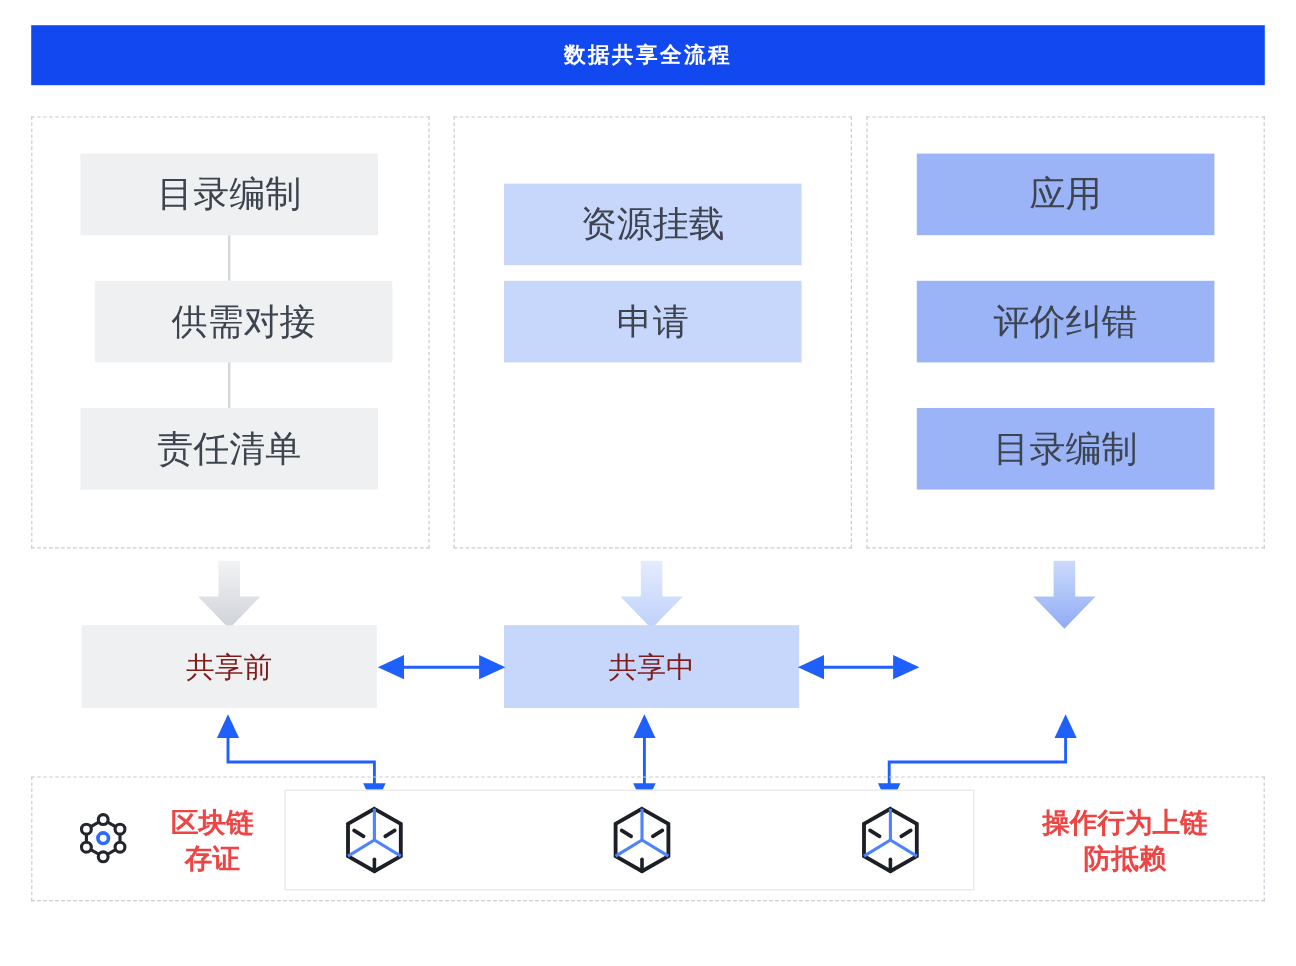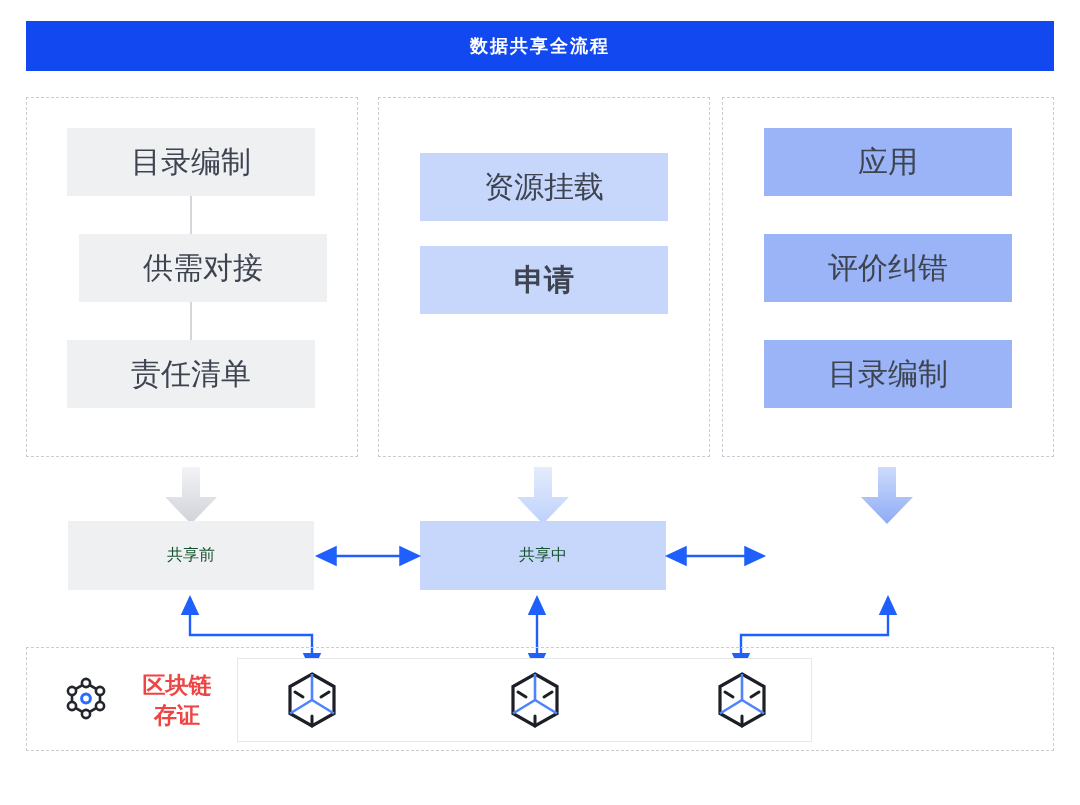--- a/index.html
+++ b/index.html
@@ -82,22 +82,22 @@
 
   
   .phase {
     position: absolute;
     top: 521px;
     width: 246px;
     height: 69px;
     display: flex;
     align-items: center;
     justify-content: center;
-    font-size: 16px;
-    color: #14532d;
+    font-size: 24px;
+    color: #7f1d1d;
     box-sizing: border-box;
   }
   .phase.tone-gray  { background: #eff0f2; }
   .phase.tone-light { background: #c7d6fb; }
   .phase.tone-mid   { background: #9ab4f7; }
 
   
   #wires {
     position: absolute;
     left: 0;
@@ -166,21 +166,21 @@
   <div class="col-box" id="col-box-1"></div>
   <div class="col-box" id="col-box-2"></div>
 
   <div class="chip tone-gray" style="left:67px; top:128px;">目录编制</div>
   <div class="chip-link" style="left:190px; top:196px; height:38px;"></div>
   <div class="chip tone-gray" style="left:67px; top:234px;margin-left:12px;">供需对接</div>
   <div class="chip-link" style="left:190px; top:302px; height:38px;"></div>
   <div class="chip tone-gray" style="left:67px; top:340px;">责任清单</div>
 
   <div class="chip tone-light" style="left:420px; top:128px;margin-top:25px;">资源挂载</div>
-  <div class="chip tone-light" style="left:420px; top:246px;font-weight:bold;">申请</div>
+  <div class="chip tone-light" style="left:420px; top:234px;">申请</div>
 
   <div class="chip tone-mid" style="left:764px; top:128px;">应用</div>
   <div class="chip tone-mid" style="left:764px; top:234px;">评价纠错</div>
   <div class="chip tone-mid" style="left:764px; top:340px;">目录编制</div>
 
   <div class="big-arrow" style="left:163px; top:467px;">
     <svg viewBox="0 0 56 58" width="56" height="58">
       <defs>
         <linearGradient id="gradGray" x1="0" y1="0" x2="0" y2="1">
           <stop offset="0%" stop-color="#f2f3f5"></stop>
@@ -313,14 +313,18 @@
         <path d="M31,31 L53,44.5"></path>
       </g>
       <g stroke="#1d1f26" stroke-width="3" fill="none" stroke-linecap="round">
         <path d="M14,23 L22,28"></path>
         <path d="M48,23 L40,28"></path>
         <path d="M31,57 L31,47"></path>
       </g>
     </svg>
   </div>
 
+  <div class="chain-label" id="chain-label-right">
+    <div>操作行为上链</div>
+    <div>防抵赖</div>
+  </div>
 
 </div>
 
 </body></html>

